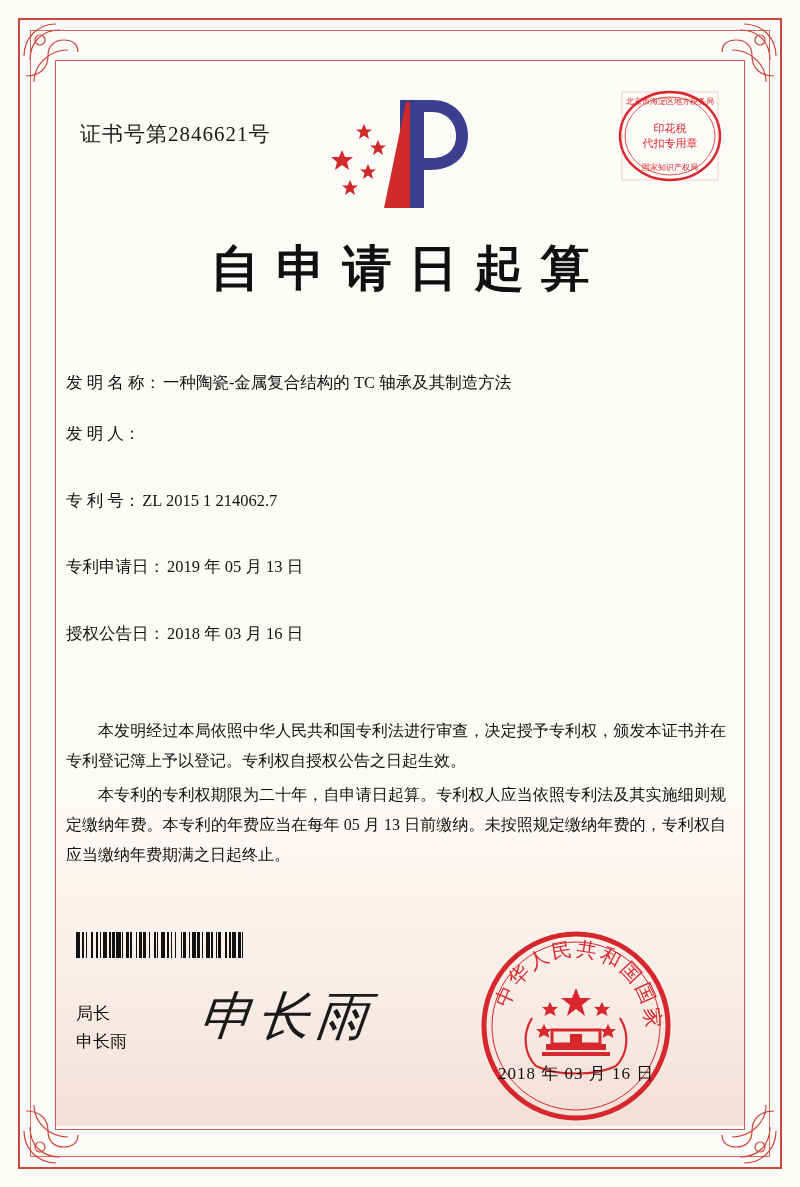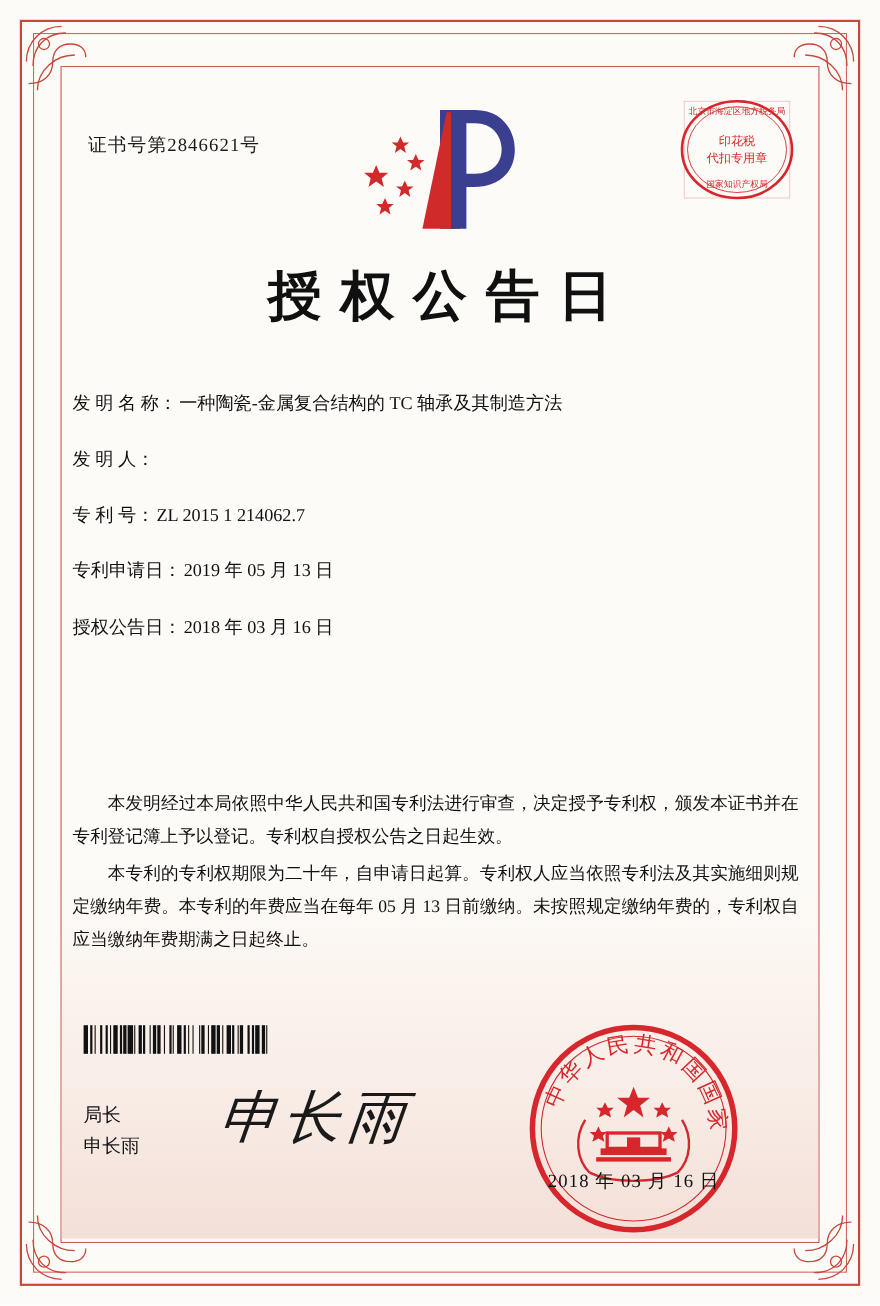--- a/index.html
+++ b/index.html
@@ -56,21 +56,21 @@
     left: 56px; right: 56px; bottom: 61px;
     height: 330px;
     background: linear-gradient(to bottom, rgba(247,232,226,0) 0%, rgba(245,224,216,0.55) 60%, rgba(240,214,205,0.75) 100%);
     pointer-events: none;
   }
 
   
   .cert-number {
     position: absolute;
     left: 80px; top: 120px;
-    font-size: 17px;
+    font-size: 21px;
     color: #1a1a1a;
     letter-spacing: 1px;
   }
   .logo {
     position: absolute;
     left: 328px; top: 96px;
     width: 150px; height: 118px;
   }
   .stamp-tax {
     position: absolute;
@@ -104,20 +104,21 @@
     font-size: 16.5px;
     color: #111;
     line-height: 1.5;
   }
   .field-label {
     white-space: nowrap;
     margin-right: 2px;
   }
   .field-value {
     flex: 1;
+    margin-top: 16px;
   }
 
   
   .body-text {
     position: absolute;
     left: 66px;
     top: 716px;
     width: 660px;
     font-size: 16px;
     line-height: 30px;
@@ -264,21 +265,21 @@
       <g fill="#d7262c" font-family="DejaVu Serif, serif" font-size="8">
         <text x="58" y="26" text-anchor="middle">北京市海淀区地方税务局</text>
         <text x="58" y="54" text-anchor="middle" font-size="11">印花税</text>
         <text x="58" y="69" text-anchor="middle" font-size="11">代扣专用章</text>
         <text x="58" y="92" text-anchor="middle">国家知识产权局</text>
       </g>
       <rect x="10" y="14" width="96" height="88" fill="none" stroke="#d7262c" stroke-width="0.6" opacity="0.35"></rect>
     </svg>
   </div>
 
-  <div class="title">授权公告日</div>
+  <div class="title">自申请日起算</div>
 
   <div class="fields">
     <div class="field-row">
       <span class="field-label">发 明 名 称：</span>
       <span class="field-value">一种陶瓷-金属复合结构的 TC 轴承及其制造方法</span>
     </div>
     <div class="field-row">
       <span class="field-label">发 明 人：</span>
     </div>
     <div class="field-row">

